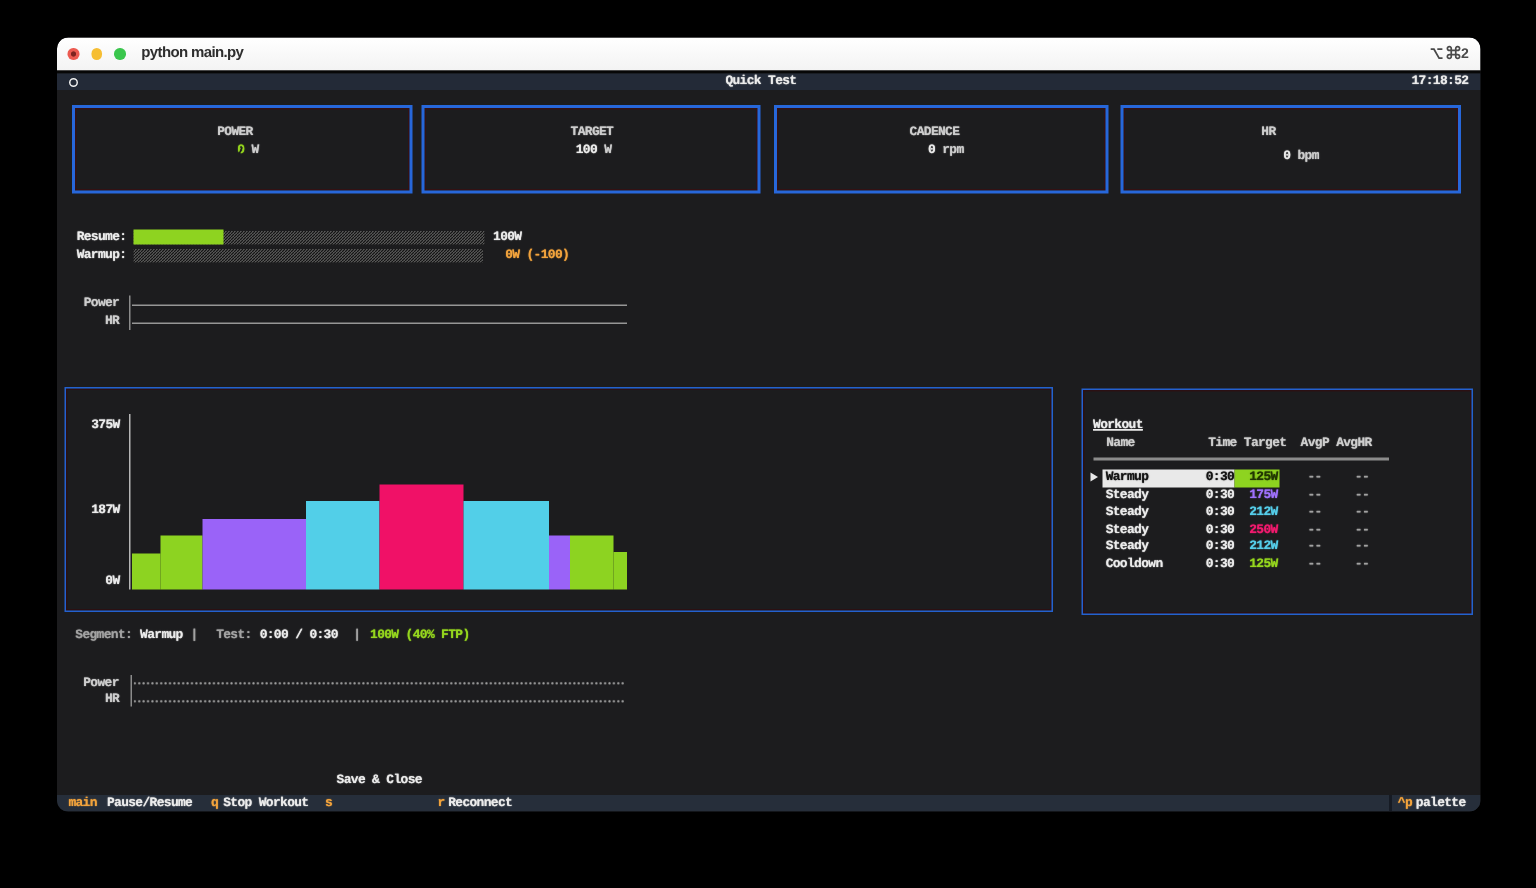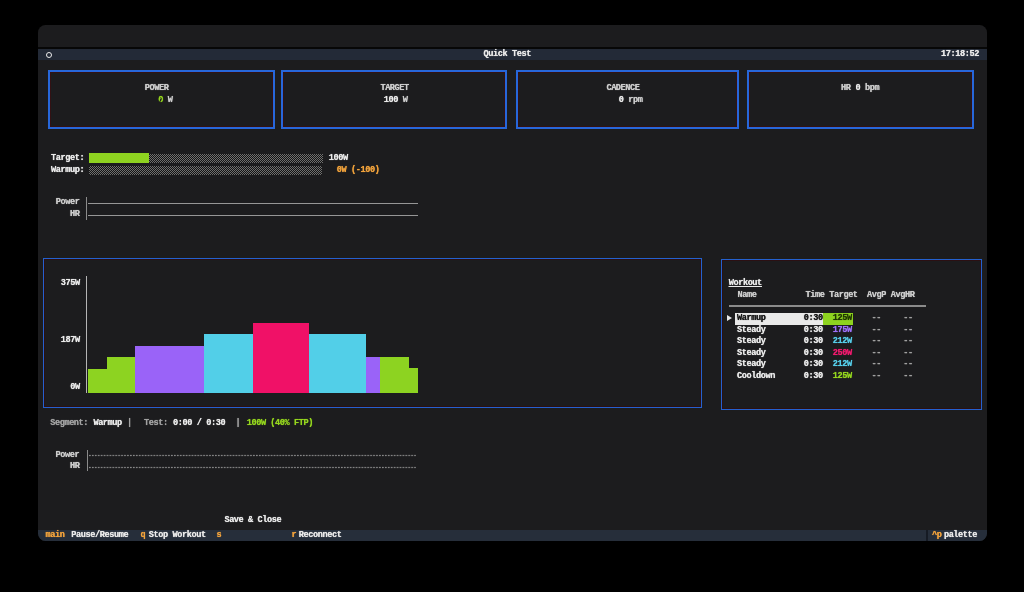--- a/index.html
+++ b/index.html
@@ -17,41 +17,54 @@
 .box{position:absolute;top:44.8px;height:59.6px;border:2px solid #2767da;box-shadow:inset 0 0 0 1px #331113}
 .bigbox{position:absolute;border:1.7px solid #2461cf;box-shadow:inset 0 0 0 1px #2b1012}
 .checker{position:absolute;background-color:#141414;background-image:linear-gradient(45deg,#6f6f6f 25%,transparent 25%,transparent 75%,#6f6f6f 75%),linear-gradient(45deg,#6f6f6f 25%,transparent 25%,transparent 75%,#6f6f6f 75%);background-position:0 0,1px 1px;background-size:2px 2px}
 .hline{position:absolute;height:1.15px;background:#969696}
 .vline{position:absolute;width:1.15px;background:#8b8b8b}
 .bar{position:absolute}
 .arrow{position:absolute;width:0;height:0;border-left:5.2px solid #e8e8e8;border-top:3.4px solid transparent;border-bottom:3.4px solid transparent}
 </style></head>
 <body>
 <div id="win">
+  <div id="titlebar">
+    <div class="tl" style="left:7px;background:radial-gradient(circle at 50% 50%,#7e2420 0 1.5px,#ec5a50 2px)"></div>
+    <div class="tl" style="left:22.6px;background:#f6be33"></div>
+    <div class="tl" style="left:38.2px;background:#3ac64d"></div>
+    <div id="tbtitle">python main.py</div>
+    <div id="tbright"><svg width="27" height="13" viewBox="0 0 27 13">
+      <g stroke="#4a4a4a" stroke-width="1.15" fill="none">
+        <path d="M0.8 3.8 h2.2 l3.4 6 h2.3 M5.2 3.8 h3.4"></path>
+        <path d="M14.5 4.6 v2.8 h3 v-2.8 z M14.5 4.6 h-1.1 a1.3 1.3 0 1 1 1.1 -1.1 z M17.5 4.6 h1.1 a1.3 1.3 0 1 0 -1.1 -1.1 z M14.5 7.4 h-1.1 a1.3 1.3 0 1 0 1.1 1.1 z M17.5 7.4 h1.1 a1.3 1.3 0 1 1 -1.1 1.1 z"></path>
+      </g>
+      <text x="21" y="9.7" font-family="Liberation Sans" font-size="9.4" font-weight="700" fill="#4a4a4a">2</text>
+    </svg></div>
+  </div>
   <div id="gap"></div>
   <div id="hdr"></div>
   <div id="hicon"></div>
   <div class="a w" style="left:445.6px;top:23.9px">Quick Test</div>
   <div class="a w" style="left:903px;top:23.9px">17:18:52</div>
 
   <div class="box" style="left:9.5px;width:227.5px"></div>
   <div class="box" style="left:242.7px;width:226.3px"></div>
   <div class="box" style="left:477.6px;width:223.7px"></div>
   <div class="box" style="left:708.6px;width:227px"></div>
   <div class="a gy" style="left:106.8px;top:58.25px">POWER</div>
   <div class="a" style="left:120.2px;top:69.85px"><span class="grn">0</span><span class="gy"> W</span></div>
   <div style="position:absolute;left:121.7px;top:73.4px;width:1.1px;height:4.6px;background:#1b1b1b;transform:rotate(24deg)"></div>
   <div class="a gy" style="left:342.4px;top:58.25px">TARGET</div>
   <div class="a" style="left:345.8px;top:69.85px"><span class="w">100</span><span class="gy"> W</span></div>
   <div class="a gy" style="left:568.4px;top:58.25px">CADENCE</div>
   <div class="a" style="left:580.7px;top:69.85px"><span class="w">0</span><span class="gy"> rpm</span></div>
   <div class="a gy" style="left:802.9px;top:58.25px">HR</div>
-  <div class="a" style="left:817.5px;top:58px"><span class="w">0</span><span class="gy"> bpm</span></div>
+  <div class="a" style="left:817.5px;top:74px"><span class="w">0</span><span class="gy"> bpm</span></div>
 
-  <div class="a w" style="left:13.1px;top:127.75px">Target:</div>
+  <div class="a w" style="left:13.1px;top:127.75px">Resume:</div>
   <div class="checker" style="left:51.4px;top:128.5px;width:233.3px;height:9.1px"></div>
   <div style="position:absolute;left:51.4px;top:127.8px;width:60px;height:9.8px;background:#8ed320"></div>
   <div class="a w" style="left:290.7px;top:127.75px">100W</div>
   <div class="a w" style="left:13.1px;top:139.95px">Warmup:</div>
   <div class="checker" style="left:51.4px;top:140.6px;width:232.6px;height:9.0px"></div>
   <div class="a org" style="left:298.8px;top:139.95px">0W (-100)</div>
 
   <div class="a gy" style="left:17.8px;top:172.35px">Power</div>
   <div class="a gy" style="left:32px;top:184.05px">HR</div>
   <div class="vline" style="left:48.2px;top:172.4px;height:22.5px"></div>

